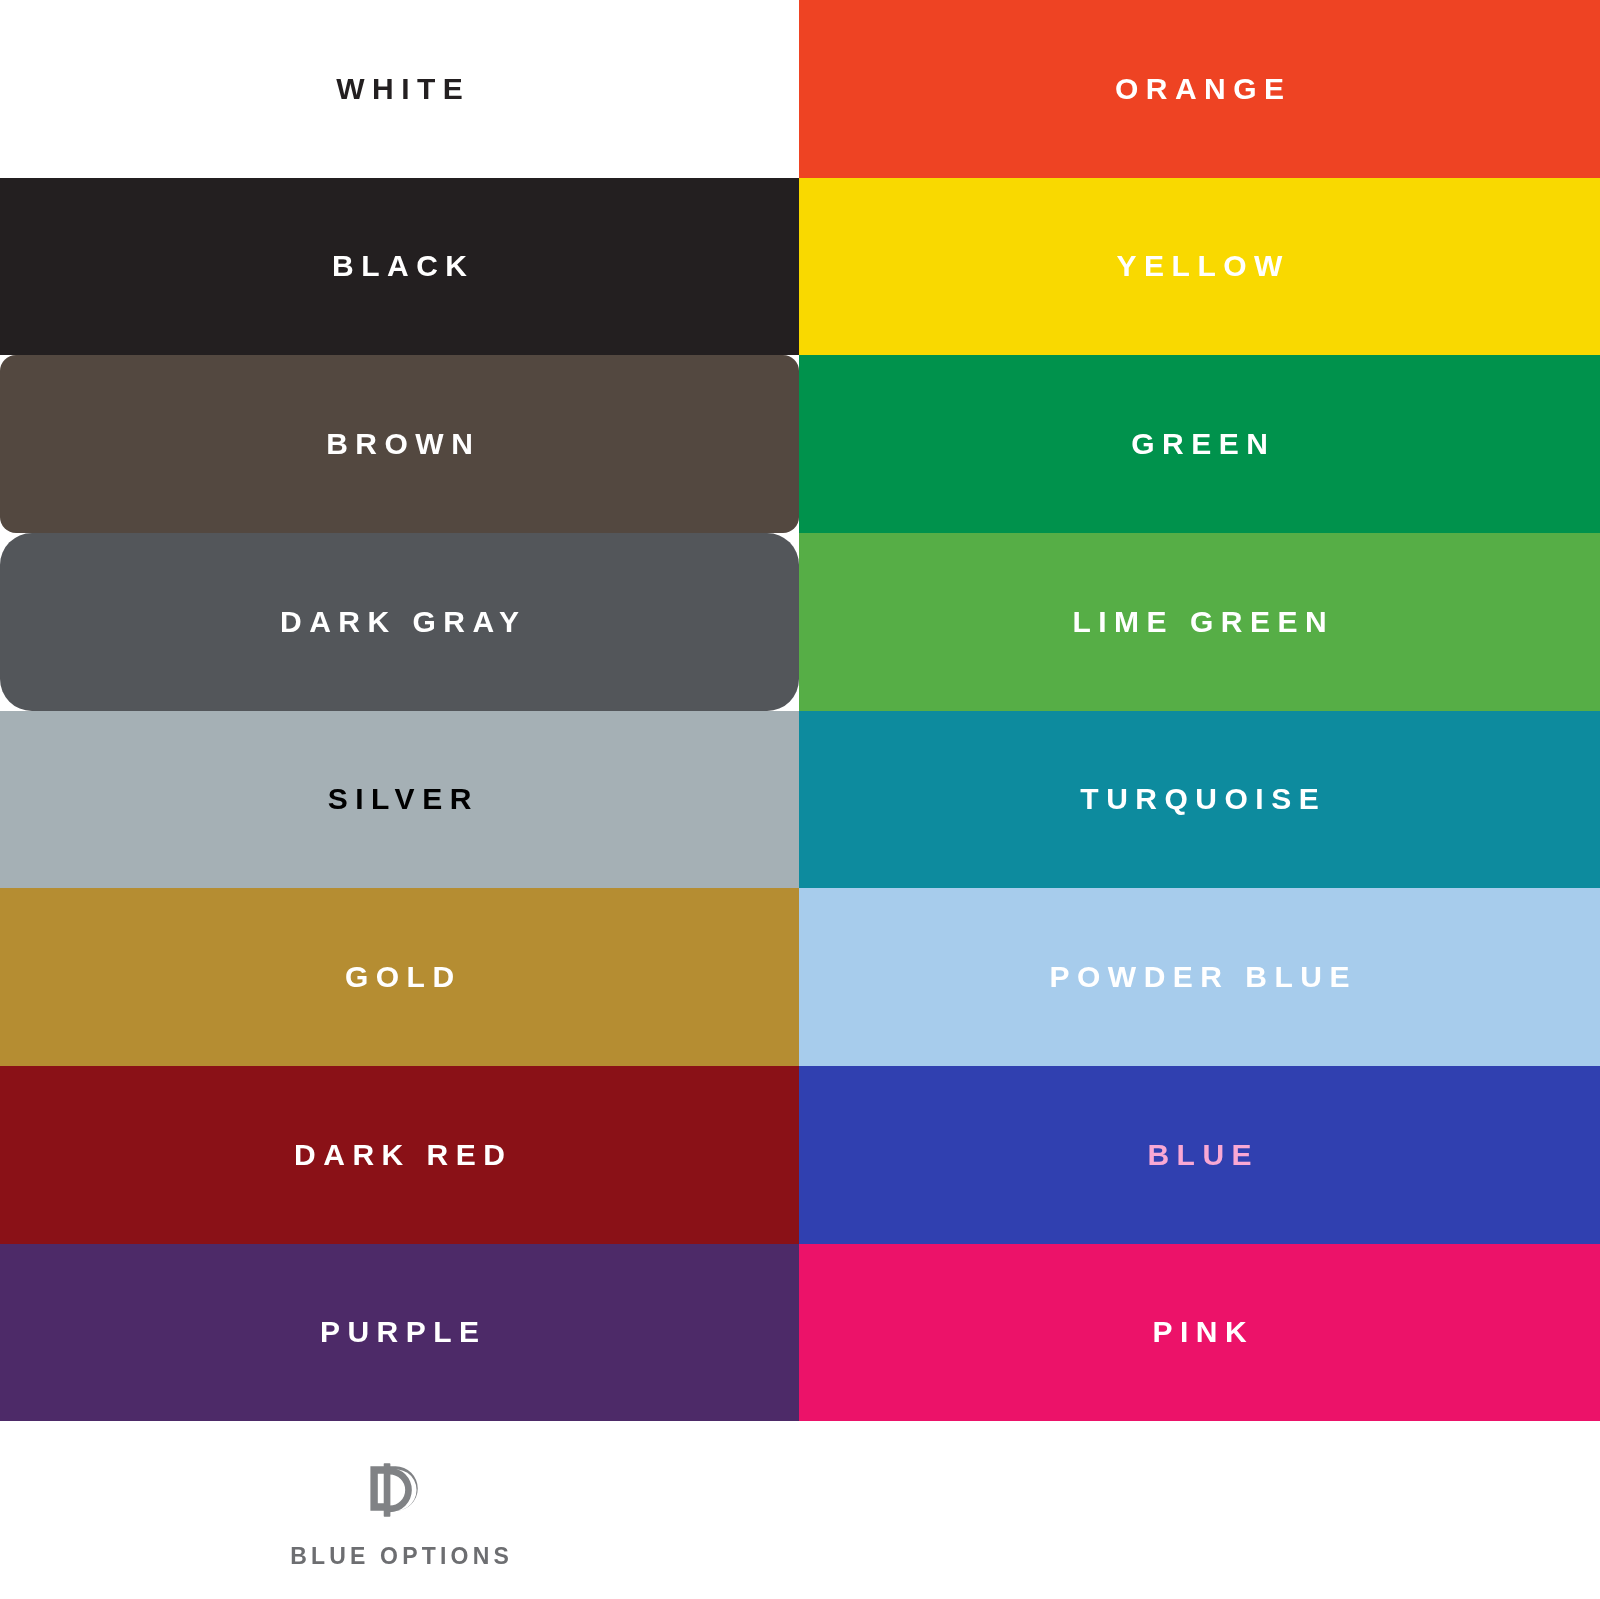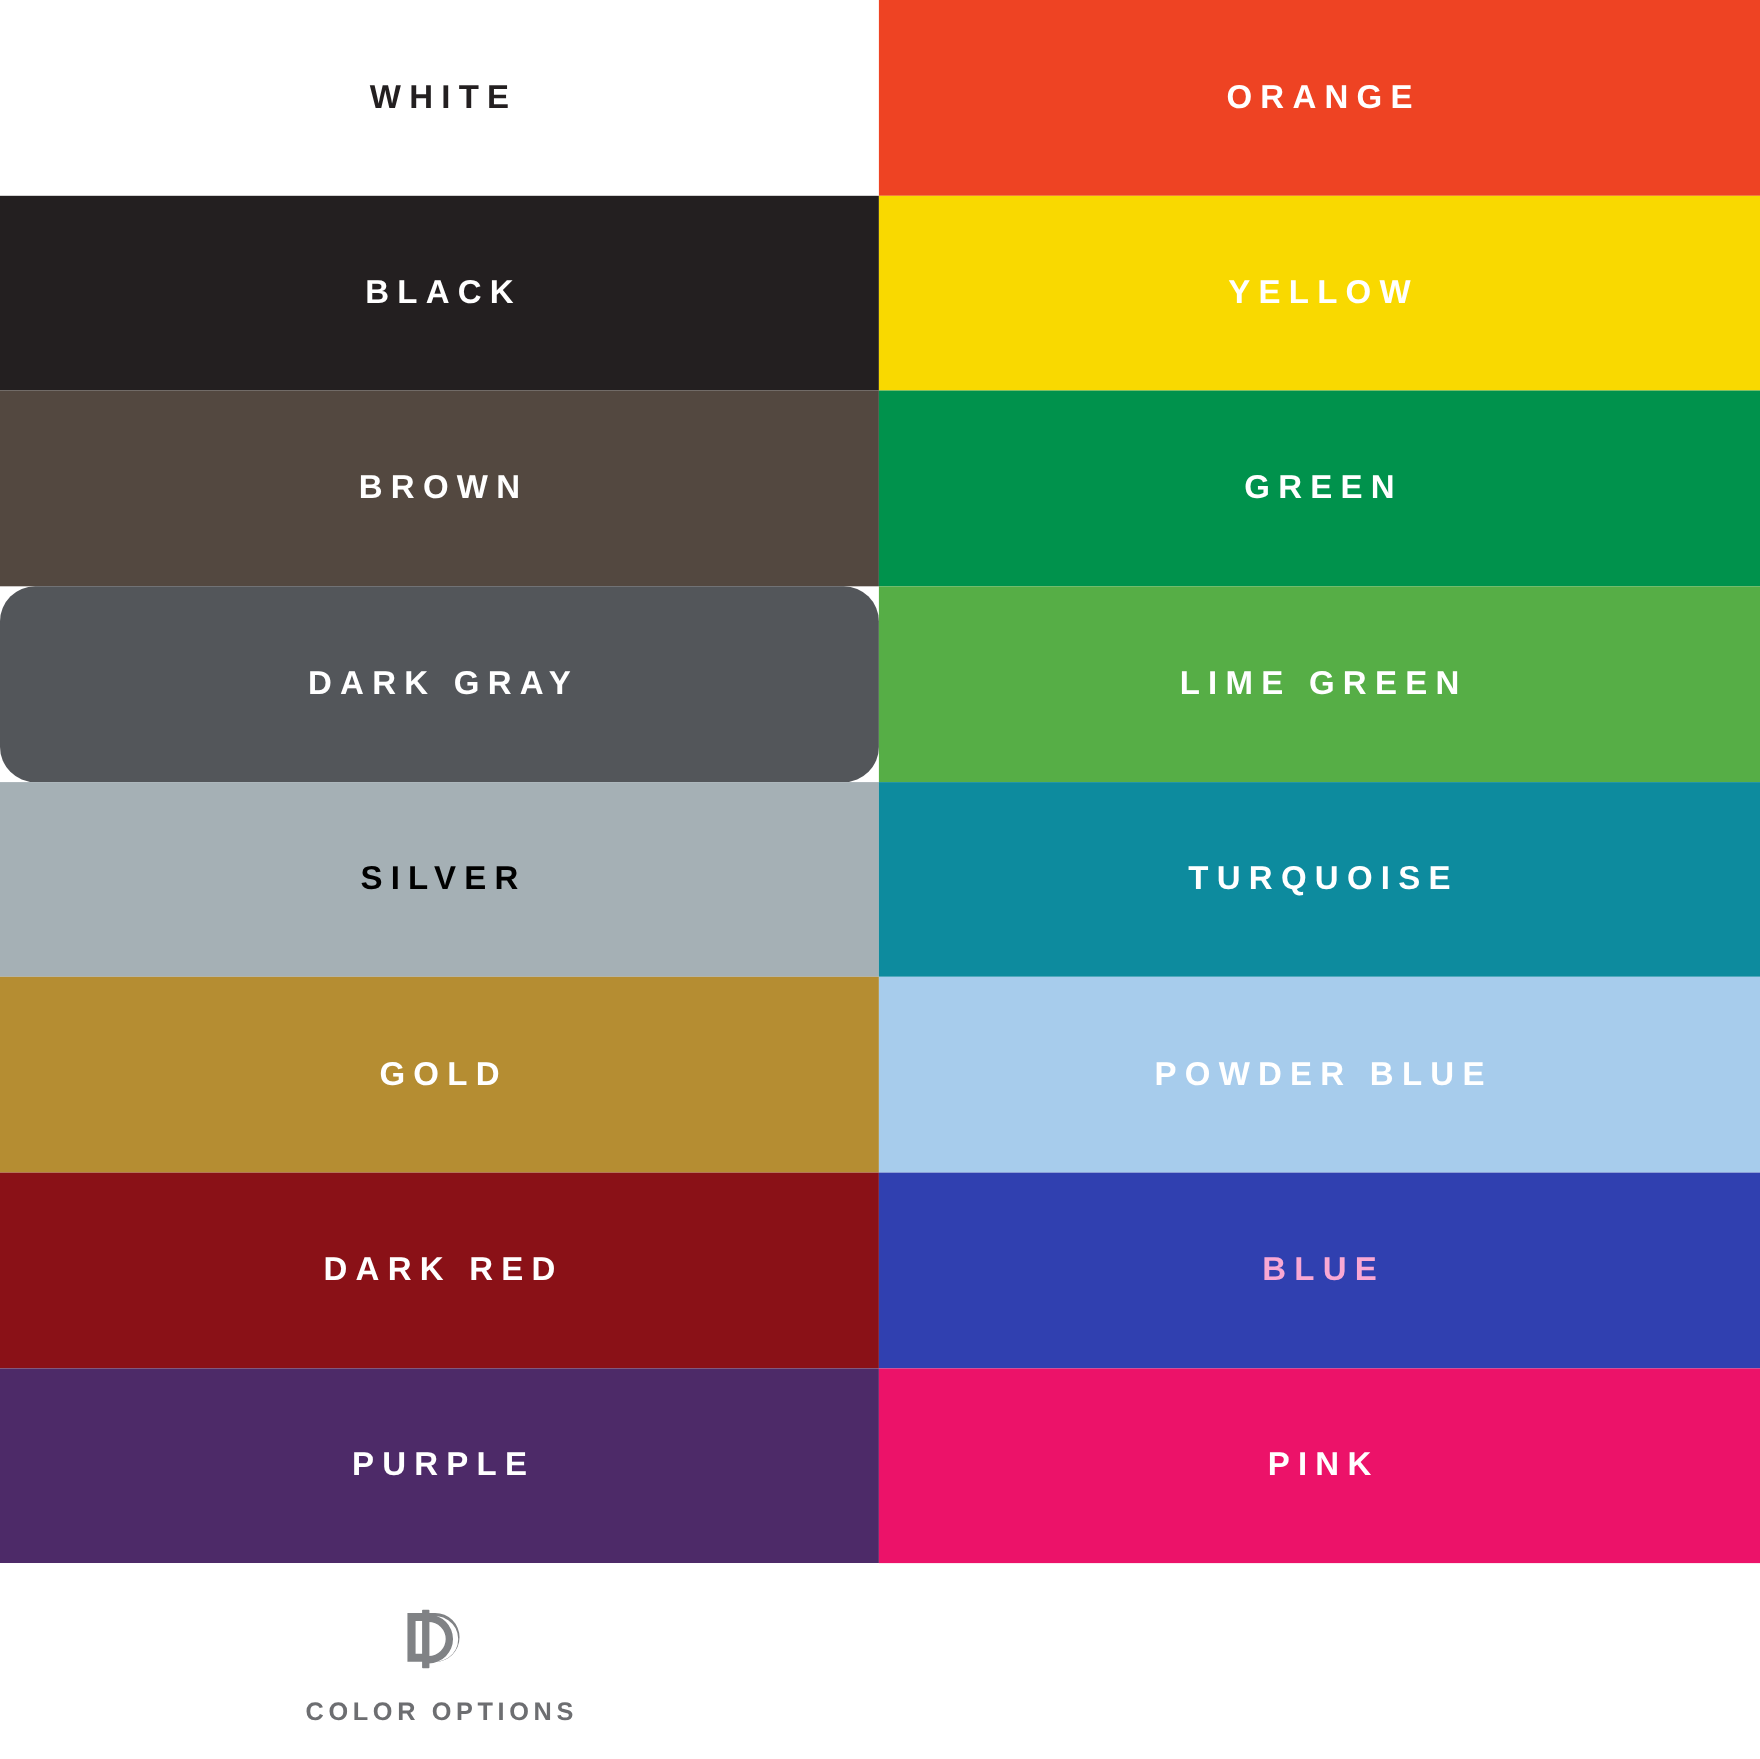--- a/index.html
+++ b/index.html
@@ -78,21 +78,21 @@
       <span class="swatch-label" style="color: rgb(255, 255, 255);">ORANGE</span>
     </div>
 
     <div class="swatch" style="background-color: rgb(35, 31, 32);">
       <span class="swatch-label" style="color: rgb(255, 255, 255);">BLACK</span>
     </div>
     <div class="swatch" style="background-color: rgb(249, 217, 0);">
       <span class="swatch-label" style="color: rgb(255, 255, 255);">YELLOW</span>
     </div>
 
-    <div class="swatch" style="background-color: rgb(83, 72, 64);">
+    <div class="swatch" style="background-color: rgb(83, 72, 64); border-radius: 16px;">
       <span class="swatch-label" style="color: rgb(255, 255, 255);">BROWN</span>
     </div>
     <div class="swatch" style="background-color: rgb(0, 146, 76);">
       <span class="swatch-label" style="color: rgb(255, 255, 255);">GREEN</span>
     </div>
 
     <div class="swatch" style="background-color: rgb(83, 86, 90); border-radius: 32px;">
       <span class="swatch-label" style="color: rgb(255, 255, 255);">DARK GRAY</span>
     </div>
     <div class="swatch" style="background-color: rgb(86, 174, 70);">
@@ -160,17 +160,17 @@
                  a30 30 0 0 1 0 60
                  h-6
                  v-9
                  h6
                  a21 21 0 0 0 0 -42
                  h-6
                  v-9
                  z" fill="#808285"></path>
         <rect x="28" y="14" width="9" height="72" rx="1" fill="#808285"></rect>
       </svg>
-      <span class="brand-wordmark" style="color: rgb(109, 110, 113);">COLOR OPTIONS</span>
+      <span class="brand-wordmark" style="color: rgb(109, 110, 113);">BLUE OPTIONS</span>
     </div>
 
   </div>
 </div>
 
 </body></html>

